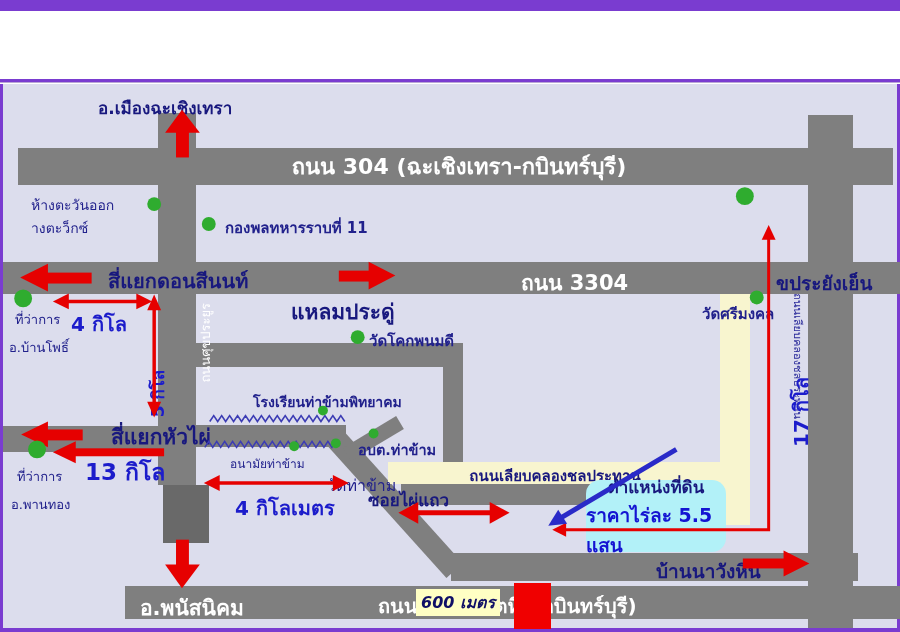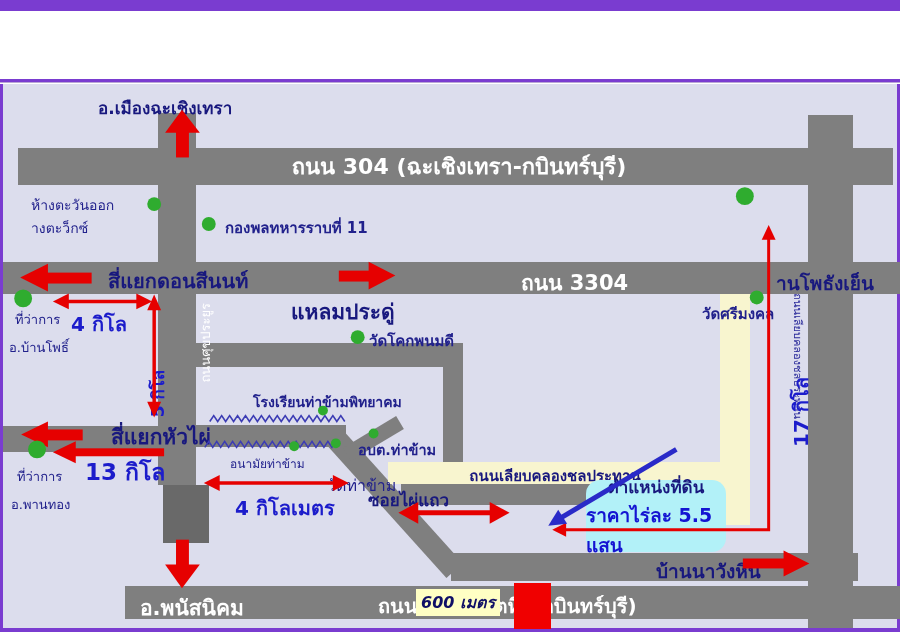--- a/index.html
+++ b/index.html
@@ -58,21 +58,21 @@
     <div class="roadlabel" style="left:15px;top:64px;width:882px;height:37px;display:flex;align-items:center;justify-content:center;font-size:22px;">ถนน 304 (ฉะเชิงเทรา-กบินทร์บุรี)</div>
     <div class="roadlabel" style="left:472px;top:182px;font-size:21px;margin-left:46px;">ถนน 3304</div>
     <div class="roadlabel" style="left:375px;top:506px;font-size:20px;">ถนน 331 (สัตหีบ-กบินทร์บุรี)</div>
     <div class="roadlabel" style="left:137px;top:507px;font-size:21px;">อ.พนัสนิคม</div>
     <div class="anchor" style="left:828px;top:396px;"></div>
     <div class="anchor" style="left:163px;top:288px;"><span style="display:inline-block;transform:rotate(-90deg) translate(50%,0);color:#ffffff;font-size:13px;white-space:nowrap;">ถนนศุขประยูร</span></div>
     <div class="navy" style="left:432px;top:380px;width:240px;text-align:center;font-size:15px;">ถนนเลียบคลองชลประทาน</div>
     <div class="anchor" style="left:732px;top:324px;"><span style="display:inline-block;transform:rotate(90deg) translate(-50%,0);color:#2a2a9a;font-size:11px;white-space:nowrap;">ถนนเลียบคลองชลประทาน</span></div>
 
     <div class="navy" style="left:105px;top:181px;font-size:20px;">สี่แยกดอนสีนนท์</div>
-    <div class="navy" style="left:773px;top:184px;font-size:19px;">านโพธังเย็น</div>
+    <div class="navy" style="left:773px;top:184px;font-size:19px;">ขประยังเย็น</div>
     <div class="navy" style="left:288px;top:211px;font-size:21px;">แหลมประดู่</div>
     <div class="navy" style="left:108px;top:336px;font-size:21px;">สี่แยกหัวไผ่</div>
     <div class="navy" style="left:365px;top:402px;font-size:17px;">ซอยไผ่แถว</div>
     <div class="navy" style="left:653px;top:472px;font-size:19px;">บ้านนาวังหิน</div>
     <div class="navy" style="left:95px;top:10px;font-size:17px;">อ.เมืองฉะเชิงเทรา</div>
 
     <div class="poi" style="left:28px;top:110px;font-size:14px;">ห้างตะวันออก</div>
     <div class="poi" style="left:28px;top:133px;font-size:14px;">างตะว็กซ์</div>
     <div class="poi" style="left:222px;top:132px;font-size:15px;font-weight:bold;">กองพลทหารราบที่ 11</div>
     <div class="poi" style="left:12px;top:225px;font-size:13px;">ที่ว่าการ</div>

